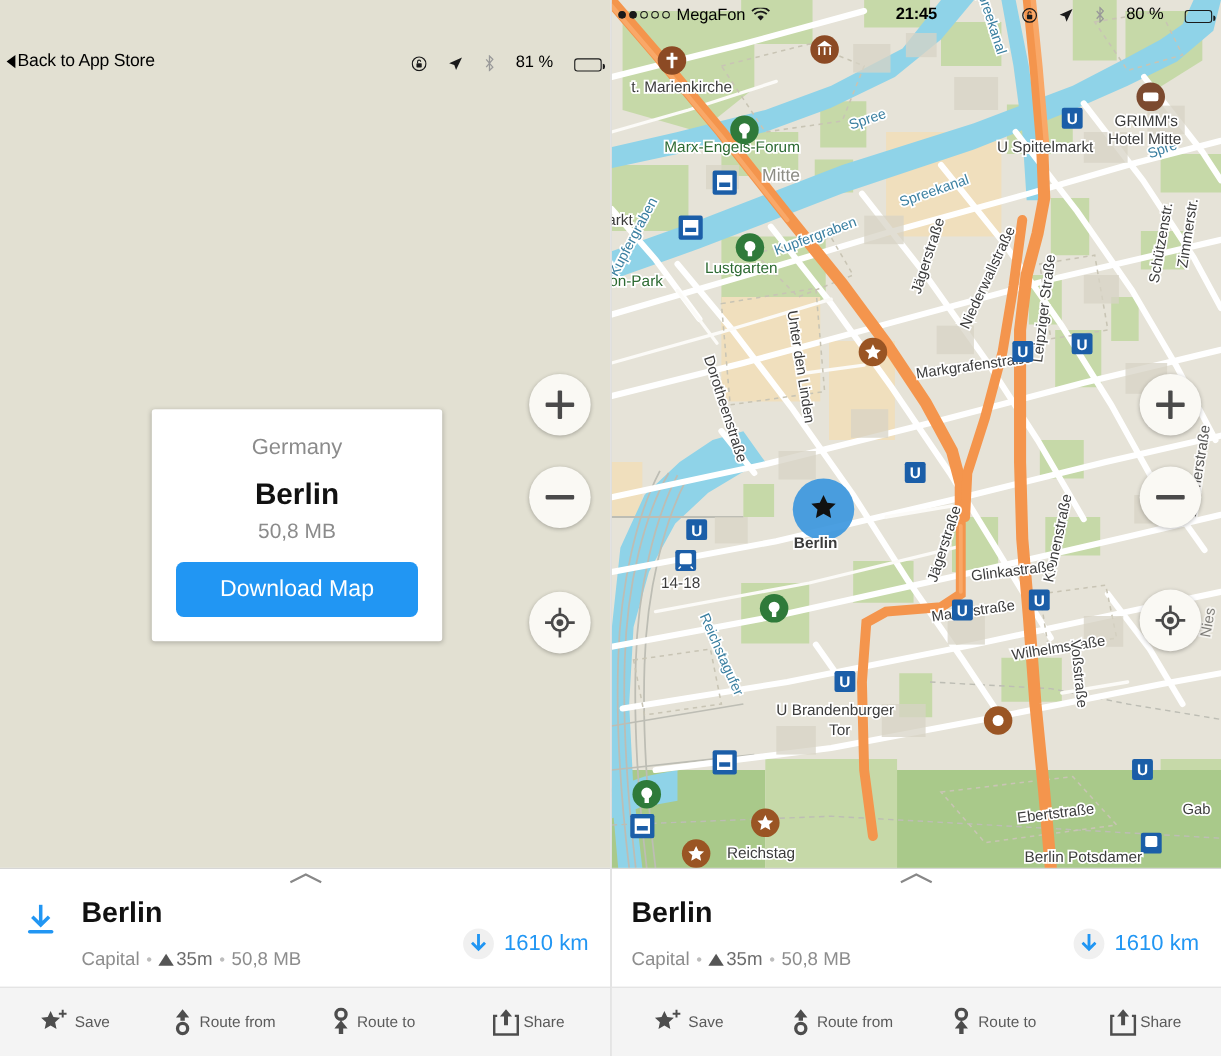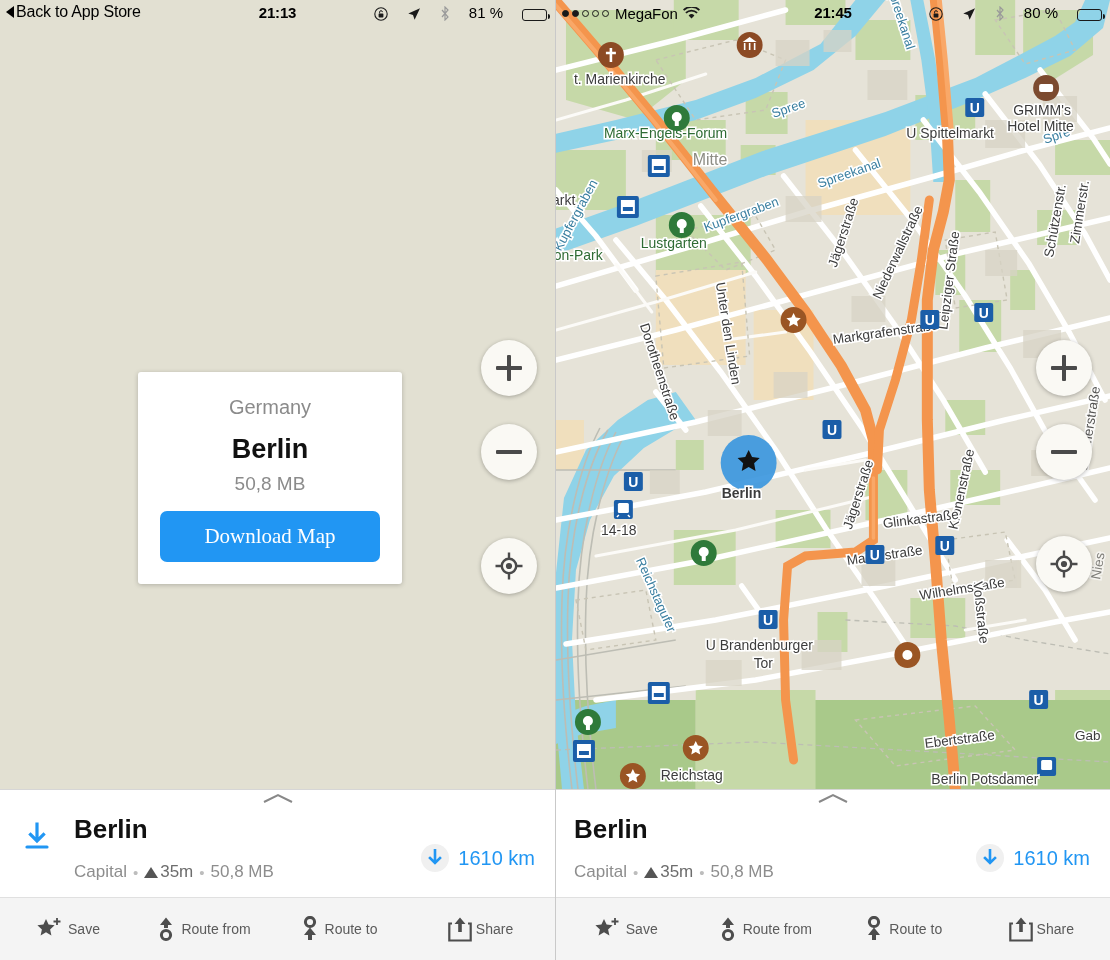--- a/index.html
+++ b/index.html
@@ -12,21 +12,21 @@
   .screens { display: flex; width: 1110px; height: 960px; }
   .screen { width: 555px; height: 960px; position: relative; overflow: hidden; background: #fff; }
   .screen.right { border-left: 1px solid #c9c9c9; }
 
   
   .statusbar {
     position: absolute; top: 0; left: 0; width: 100%; height: 26px;
     display: flex; align-items: center; z-index: 40;
     font-size: 15px; color: #000;
   }
-  .statusbar.left-sb { background: #e2e0d2; }
+  .statusbar.left-sb { background: #e2e0d2; margin-top: 44px; }
   .statusbar.right-sb { background: transparent; }
   .sb-left { display: flex; align-items: center; position: absolute; left: 6px; top: 3px; }
   .sb-back-arrow {
     width: 0; height: 0; border-top: 6px solid transparent;
     border-bottom: 6px solid transparent; border-right: 8px solid #000;
     margin-right: 2px;
   }
   .sb-back-text { font-size: 16px; letter-spacing: -0.2px; }
   .sb-dots { display: flex; gap: 3px; align-items: center; margin-right: 6px; }
   .sb-dot { width: 7px; height: 7px; border-radius: 50%; border: 1px solid #1a1a1a; }
@@ -60,21 +60,21 @@
     background: #fff; border-radius: 3px;
     box-shadow: 0 1px 5px rgba(0,0,0,.22);
     padding: 24px 22px 22px; text-align: center; z-index: 20;
   }
   .dl-country { font-size: 20px; color: #8b8b8b; margin-bottom: 15px; }
   .dl-city { font-size: 27px; font-weight: bold; color: #111; margin-bottom: 8px; }
   .dl-size { font-size: 19px; color: #8b8b8b; margin-bottom: 16px; }
   .dl-btn {
     display: block; width: 100%; background: #2196f3; color: #fff;
     font-size: 21px; border: none; border-radius: 7px; padding: 13px 0;
-    font-family: Liberation Serif, serif; cursor: pointer;
+    font-family: Liberation Sans, sans-serif; cursor: pointer;
   }
 
   
   .map-ctrls { position: absolute; right: 18px; top: 340px; z-index: 25; }
   .map-ctrls.spaced .ctrl-locate { margin-top: 58px; }
   .ctrl {
     width: 56px; height: 56px; border-radius: 50%;
     background: #faf9f4; box-shadow: 0 1px 4px rgba(0,0,0,.28);
     display: flex; align-items: center; justify-content: center;
     margin-bottom: 28px; cursor: pointer; position: relative;
@@ -138,21 +138,20 @@
 
   <div class="screen left">
 
     <div class="map-empty"></div>
 
     <div class="statusbar left-sb">
       <div class="sb-left">
         <span class="sb-back-arrow"></span>
         <span class="sb-back-text">Back to App Store</span>
       </div>
-      <div class="sb-time">21:13</div>
       <div class="sb-right">
         <svg width="14" height="14" viewBox="0 0 14 14">
           <circle cx="7" cy="7" r="6.2" fill="none" stroke="#1a1a1a" stroke-width="1.1"></circle>
           <rect x="4.6" y="6.4" width="4.8" height="4" rx="0.7" fill="#1a1a1a"></rect>
           <path d="M5.6 6.4v-1.3a1.4 1.4 0 0 1 2.8 0" fill="none" stroke="#1a1a1a" stroke-width="1"></path>
         </svg>
         <svg width="14" height="14" viewBox="0 0 14 14">
           <path d="M13 1.2 1.3 6.4l4.7 1.6 1.6 4.7z" fill="#1a1a1a"></path>
         </svg>
         <svg width="10" height="15" viewBox="0 0 10 15">

